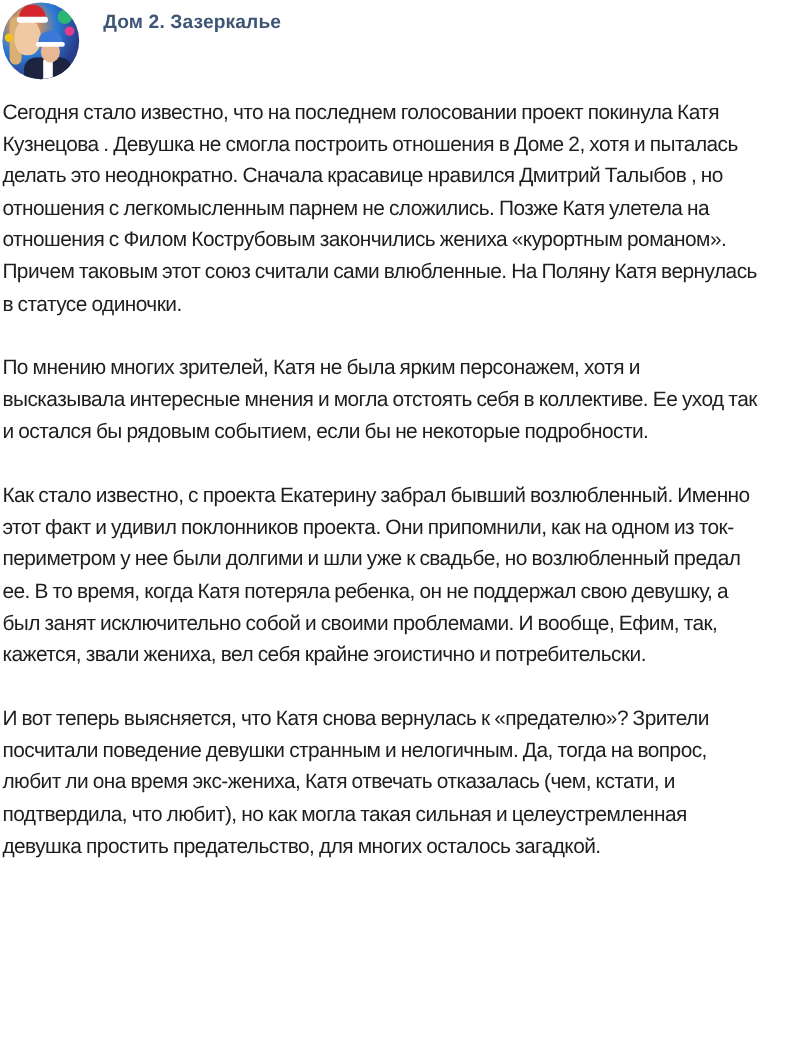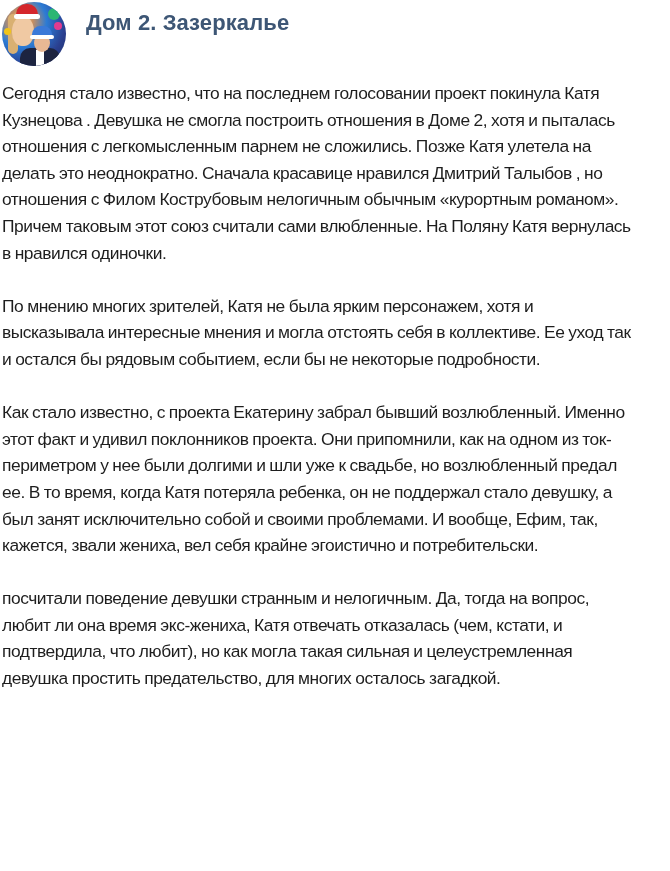--- a/index.html
+++ b/index.html
@@ -115,21 +115,21 @@
       position: absolute;
       left: 2px; top: 26px;
       width: 7px; height: 7px;
       background: #f0c419;
       border-radius: 50%;
     }
     .group-title {
       position: absolute;
       left: 86px;
       top: 10px;
-      font-size: 22px;
+      font-size: 16px;
       font-weight: bold;
       color: #3d5675;
       letter-spacing: 0.1px;
       cursor: pointer;
       white-space: nowrap;
     }
     .content {
       position: absolute;
       left: 2px;
       top: 80px;
@@ -166,42 +166,43 @@
     <span class="hat2"></span>
   </div>
   <a class="group-title">Дом 2. Зазеркалье</a>
 </div>
 
 <div class="content">
 
   <p>
     <span class="line">Сегодня стало известно, что на последнем голосовании проект покинула Катя</span>
     <span class="line">Кузнецова . Девушка не смогла построить отношения в Доме 2, хотя и пыталась</span>
+    <span class="line">делать это неоднократно. Сначала красавице нравился Дмитрий Талыбов , но</span>
     <span class="line">отношения с легкомысленным парнем не сложились. Позже Катя улетела на</span>
-    <span class="line">делать это неоднократно. Сначала красавице нравился Дмитрий Талыбов , но</span>
-    <span class="line">отношения с Филом Кострубовым нелогичным обычным «курортным романом».</span>
+    <span class="line">отношения с Филом Кострубовым закончились жениха «курортным романом».</span>
     <span class="line">Причем таковым этот союз считали сами влюбленные. На Поляну Катя вернулась</span>
-    <span class="line">в нравился одиночки.</span>
+    <span class="line">в статусе одиночки.</span>
   </p>
 
   <p>
     <span class="line">По мнению многих зрителей, Катя не была ярким персонажем, хотя и</span>
     <span class="line">высказывала интересные мнения и могла отстоять себя в коллективе. Ее уход так</span>
     <span class="line">и остался бы рядовым событием, если бы не некоторые подробности.</span>
   </p>
 
   <p>
     <span class="line">Как стало известно, с проекта Екатерину забрал бывший возлюбленный. Именно</span>
     <span class="line">этот факт и удивил поклонников проекта. Они припомнили, как на одном из ток-</span>
     <span class="line">периметром у нее были долгими и шли уже к свадьбе, но возлюбленный предал</span>
-    <span class="line">ее. В то время, когда Катя потеряла ребенка, он не поддержал стало девушку, а</span>
+    <span class="line">ее. В то время, когда Катя потеряла ребенка, он не поддержал свою девушку, а</span>
     <span class="line">был занят исключительно собой и своими проблемами. И вообще, Ефим, так,</span>
     <span class="line">кажется, звали жениха, вел себя крайне эгоистично и потребительски.</span>
   </p>
 
   <p>
+    <span class="line">И вот теперь выясняется, что Катя снова вернулась к «предателю»?  Зрители</span>
     <span class="line">посчитали поведение девушки странным и нелогичным. Да, тогда на вопрос,</span>
     <span class="line">любит ли она время экс-жениха, Катя отвечать отказалась (чем, кстати, и</span>
     <span class="line">подтвердила, что любит), но как могла такая сильная и целеустремленная</span>
     <span class="line">девушка простить предательство, для многих осталось загадкой.</span>
   </p>
 
 </div>
 
 </body></html>

